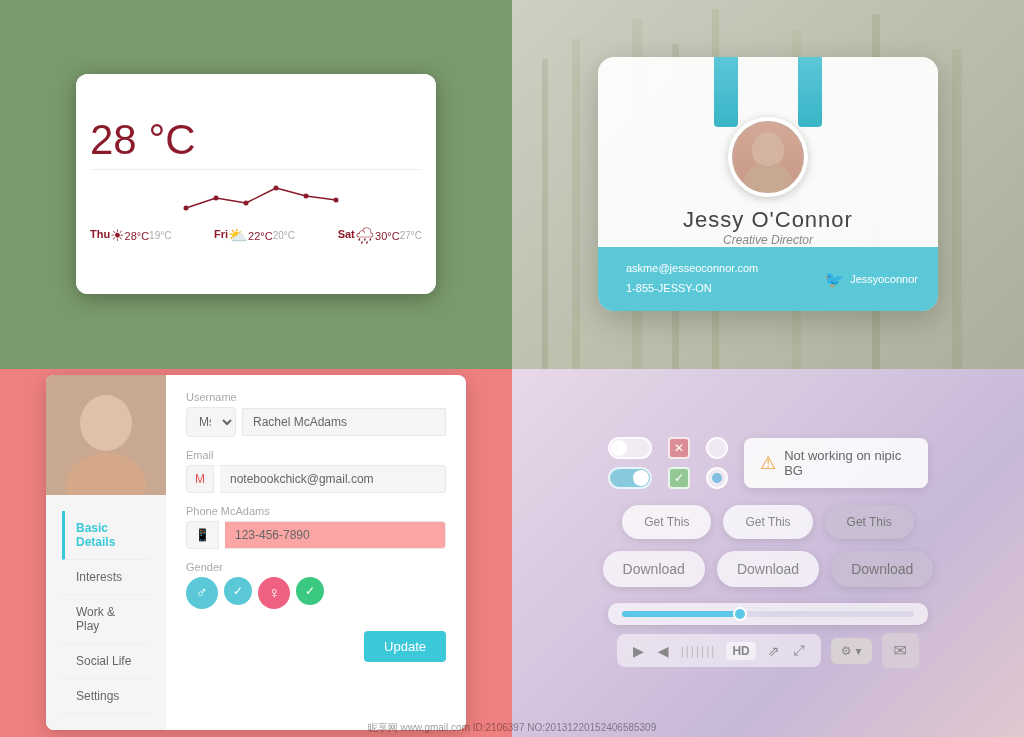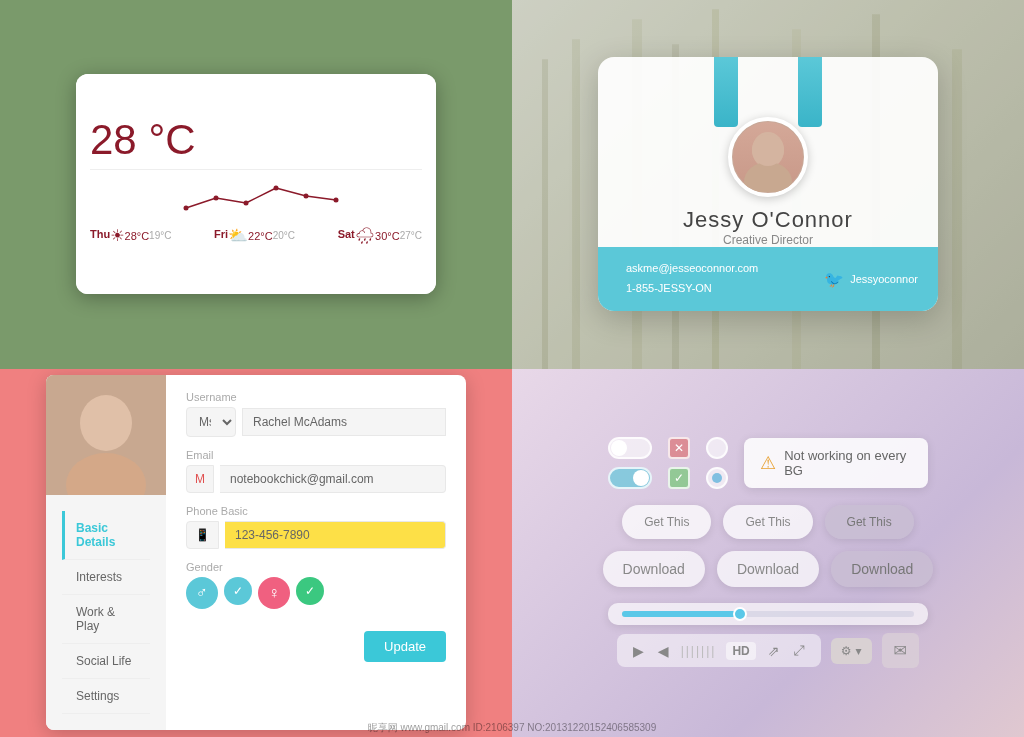--- a/index.html
+++ b/index.html
@@ -134,20 +134,21 @@
       font-size: 22px;
       color: #444;
       font-weight: 300;
       margin-top: 10px;
       letter-spacing: 1px;
     }
     .biz-title {
       text-align: center;
       font-size: 12px;
       color: #888;
+      font-style: italic;
     }
     .biz-contact {
       background: #5bc8d8;
       border-radius: 0 0 16px 16px;
       padding: 12px 20px;
       display: flex;
       justify-content: space-between;
       align-items: center;
     }
     .biz-contact-left { color: white; font-size: 11px; line-height: 1.8; margin-left: 8px; }
@@ -250,21 +251,21 @@
     .phone-icon {
       background: #f5f5f5;
       border: 1px solid #e8e8e8;
       border-radius: 4px 0 0 4px;
       padding: 6px 8px;
       color: #888;
       font-size: 12px;
     }
     .phone-input {
       flex: 1;
-      background: #fde047;
+      background: #fca5a5;
       border: 1px solid #e8e8e8;
       border-left: none;
       border-radius: 0 4px 4px 0;
       padding: 6px 10px;
       font-size: 12px;
       color: #666;
     }
     .gender-icons { display: flex; gap: 6px; margin-top: 4px; }
     .gender-icon {
       width: 32px; height: 32px;
@@ -616,21 +617,21 @@
           </div>
         </div>
         <div class="form-group">
           <label class="form-label">Email</label>
           <div class="form-input-row">
             <div class="email-icon">M</div>
             <input class="email-input" type="text" value="notebookchick@gmail.com" style="">
           </div>
         </div>
         <div class="form-group">
-          <label class="form-label">Phone Basic</label>
+          <label class="form-label">Phone McAdams</label>
           <div class="form-input-row">
             <div class="phone-icon">📱</div>
             <input class="phone-input" type="text" value="123-456-7890" style="">
           </div>
         </div>
         <div class="form-group">
           <label class="form-label">Gender</label>
           <div class="gender-icons">
             <div class="gender-icon gender-male">♂</div>
             <div class="gender-check">✓</div>
@@ -662,21 +663,21 @@
           <div class="checkbox-item checked">
               <span style="color:white;font-size:12px;">✓</span>
             </div>
         </div>
         <div class="radio-group">
           <div class="radio-item"></div>
           <div class="radio-item selected"></div>
         </div>
         <div class="tooltip-box">
           <span class="tooltip-arrow">⚠</span>
-          <span>Not working on every BG</span>
+          <span>Not working on nipic BG</span>
         </div>
       </div>
 
       <div class="btn-row">
         <button class="get-btn get-btn-light">Get This</button>
         <button class="get-btn get-btn-light">Get This</button>
         <button class="get-btn get-btn-dark">Get This</button>
       </div>
 
       <div class="dl-row">

